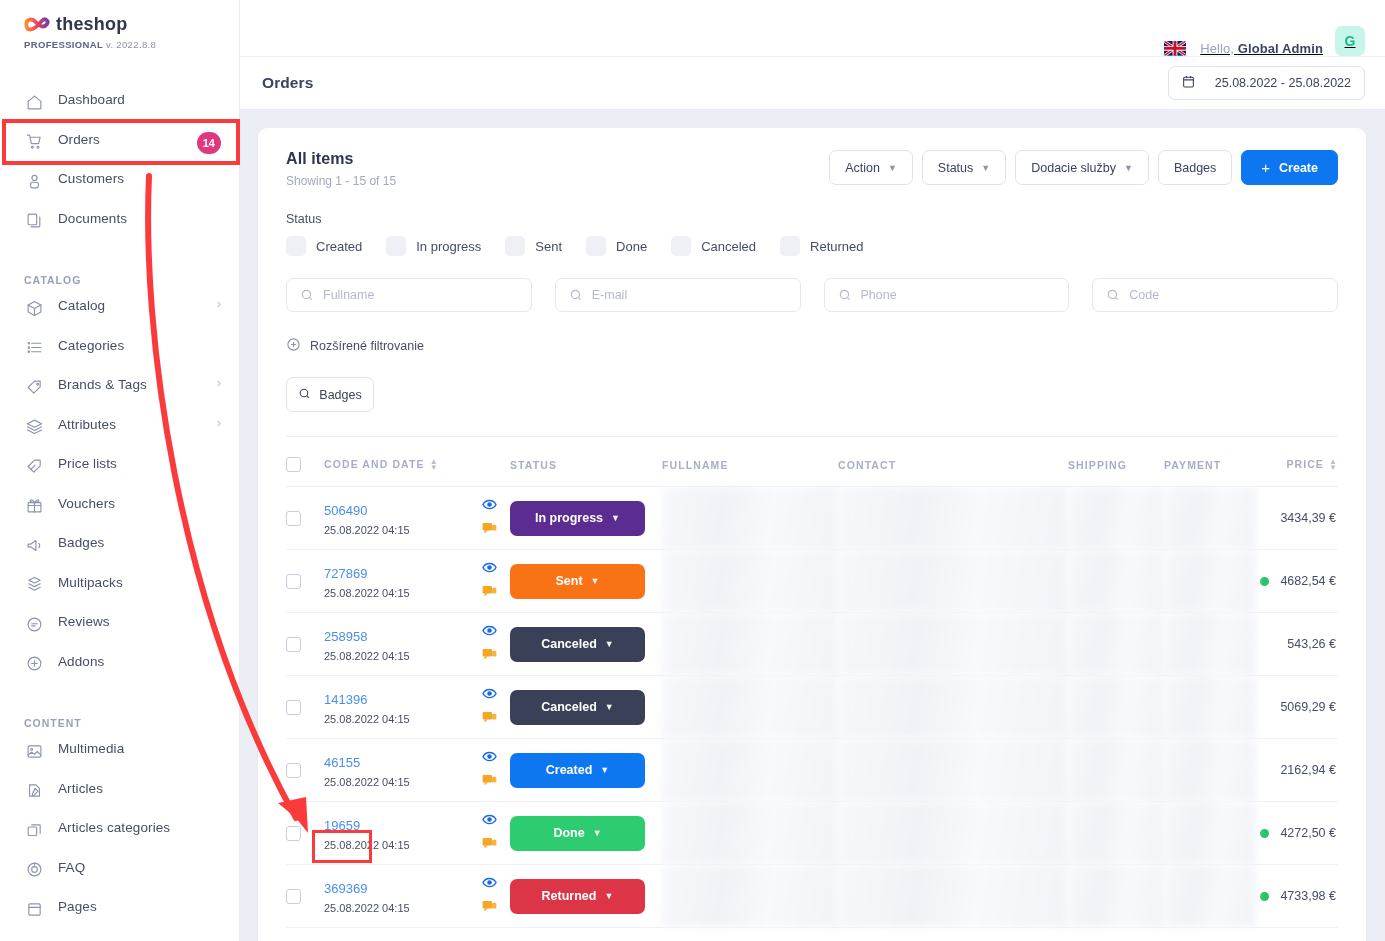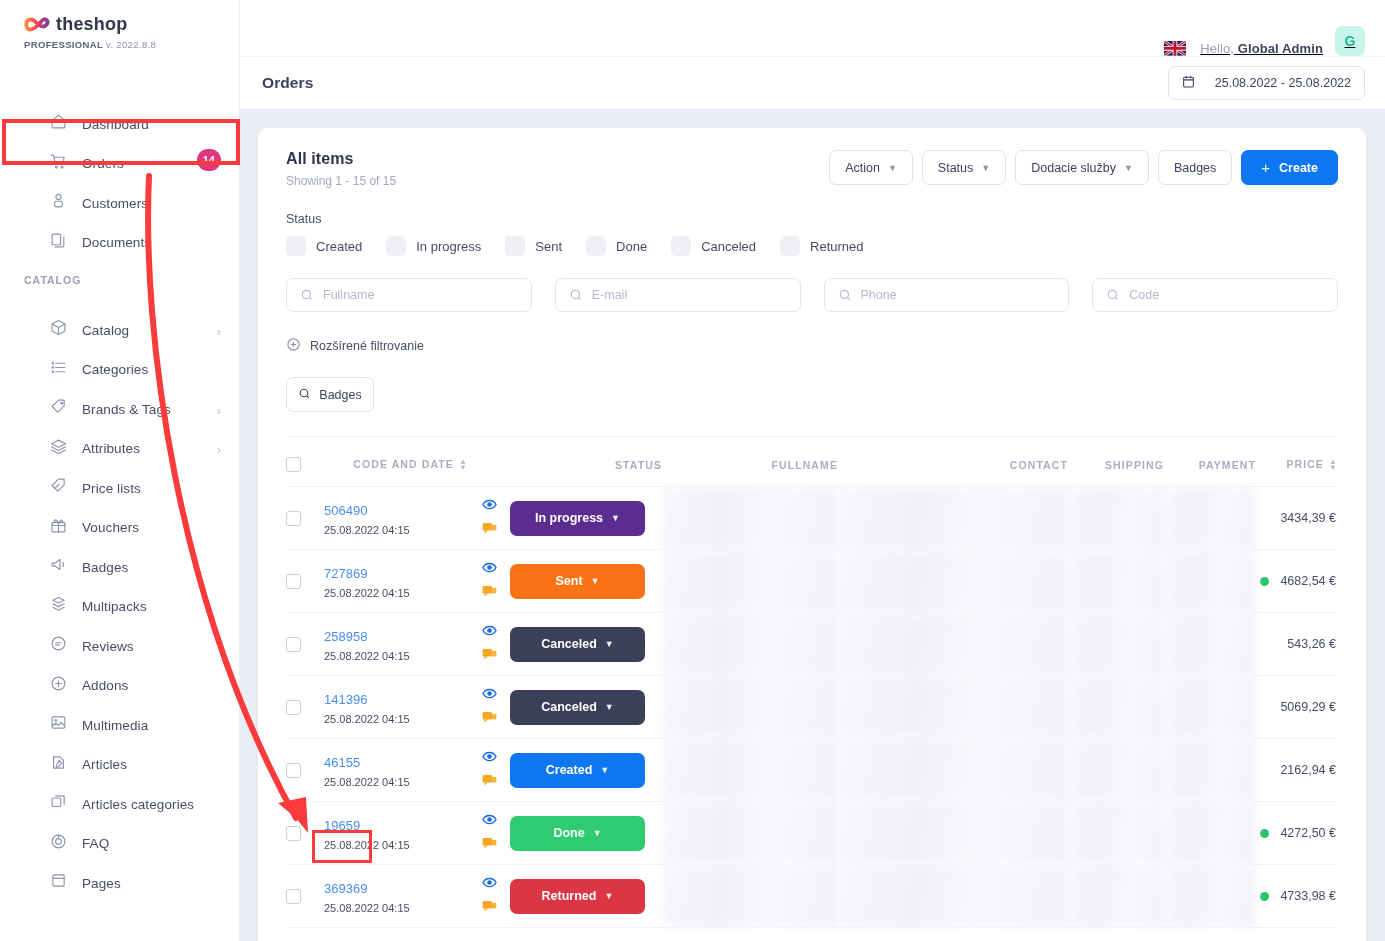--- a/index.html
+++ b/index.html
@@ -33,23 +33,23 @@
   }
   .logo-sub .ver { font-weight: 400; color: #8b90a8; }
 
   .nav { margin-top: 42px; }
   .nav-section {
     font-size: 10.5px; font-weight: 700; letter-spacing: 1px;
     color: #9aa0b9; padding: 0 0 12px 24px;
   }
   .nav-section.top { padding-top: 24px; }
   .nav-item {
-    display: flex; align-items: flex-end;
+    display: flex; align-items: flex-start;
     height: 39.5px; padding: 0 18px 0 24px;
-    cursor: pointer; position: relative; margin-left: 24px;
+    cursor: pointer; position: relative;
   }
   .nav-ico {
     width: 20px; height: 20px; flex: 0 0 20px;
     margin-right: 14px; color: #8d93ad;
     display: flex; align-items: center; justify-content: center;
   }
   .nav-ico svg { width: 17px; height: 17px; display: block; }
   .nav-label { font-size: 13.5px; color: #474d66; letter-spacing: .1px; }
   .nav-badge {
     margin-left: auto;
@@ -145,21 +145,21 @@
     margin-top: 22px; height: 35px; width: 88px;
     border: 1px solid #dfe2ec; border-radius: 7px; background: #fff;
     display: flex; align-items: center; justify-content: center; gap: 8px;
     font-size: 12.5px; color: #3c4260; cursor: pointer; font-family: inherit;
   }
   .hr { margin-top: 24px; border-top: 1px solid #eceef5; }
 
   
   table.tbl { width: 100%; border-collapse: collapse; table-layout: fixed; margin-top: 6px; }
   table.tbl th {
-    text-align: right; font-size: 10.5px; font-weight: 700;
+    text-align: left; font-size: 10.5px; font-weight: 700;
     letter-spacing: 1.1px; color: #a9aec4; padding: 14px 0 14px 0;
     border-bottom: 1px solid #eceef5; white-space: nowrap;
   }
   table.tbl td { padding: 0; border-bottom: 1px solid #f0f1f7; height: 62px; vertical-align: middle; }
   .cb {
     width: 15px; height: 15px; border: 1px solid #c9cddd; border-radius: 3px;
     background: #fff; display: block; cursor: pointer;
   }
   .code-link { font-size: 13px; color: #4a8df0; cursor: pointer; display: inline-block; }
   .code-date { font-size: 11px; color: #474d66; margin-top: 5px; }
@@ -343,20 +343,21 @@
         </div>
         <div class="nav-item">
           <span class="nav-ico">
             <svg viewBox="0 0 24 24" fill="none" stroke="currentColor" stroke-width="1.6" stroke-linejoin="round" stroke-linecap="round">
               <circle cx="12" cy="12" r="9"></circle>
               <path d="M12 8v8M8 12h8"></path>
             </svg>
           </span>
           <span class="nav-label">Addons</span>
         </div>
+        <div class="nav-section top">CONTENT</div>
         <div class="nav-item">
           <span class="nav-ico">
             <svg viewBox="0 0 24 24" fill="none" stroke="currentColor" stroke-width="1.6" stroke-linejoin="round" stroke-linecap="round">
               <rect x="3" y="4" width="18" height="16" rx="2"></rect>
               <circle cx="8" cy="9" r="1.3"></circle>
               <path d="M3 17l5-4 4 3 4-4 5 5"></path>
             </svg>
           </span>
           <span class="nav-label">Multimedia</span>
         </div>

